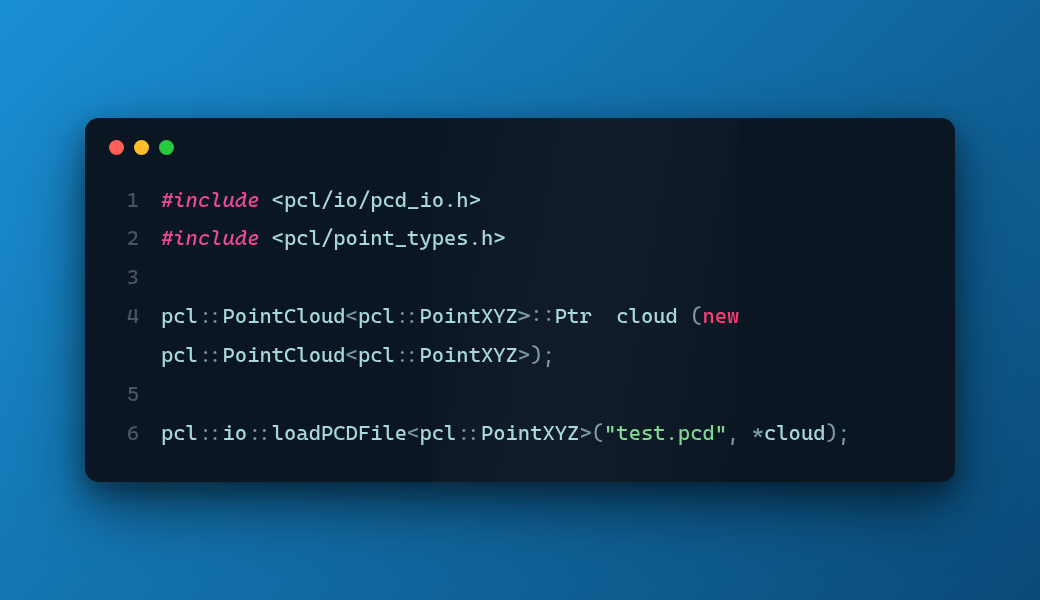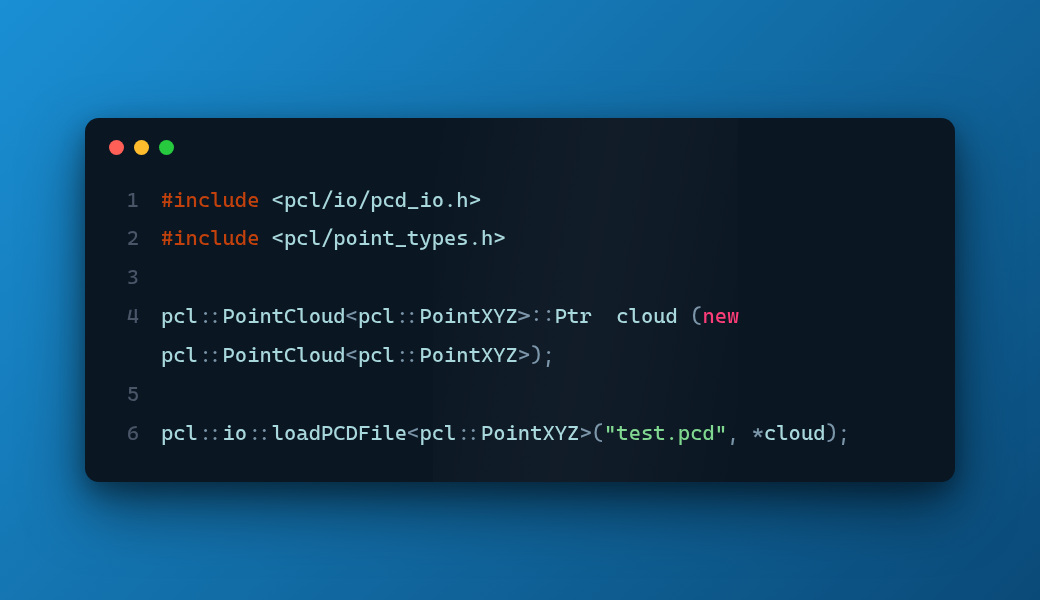--- a/index.html
+++ b/index.html
@@ -67,21 +67,21 @@
       padding-right: 0;
     }
     .line-content {
       padding-left: 22px;
       white-space: pre-wrap;
       word-break: break-word;
       color: #a8d8dc;
       flex: 1;
     }
     .tok-keyword { color: #ff3c78; font-weight: 500; }
-    .tok-preproc { color: #c2410c; }
+    .tok-preproc { color: #ec4899; font-style: italic; }
     .tok-string { color: #7fd88f; }
     .tok-punct { color: #7a94a8; }
     .tok-ident { color: #a8d8dc; }
   </style>
 </head>
 <body>
 
 <div class="code-window">
   <div class="titlebar">
     <div class="traffic-light tl-red"></div>

